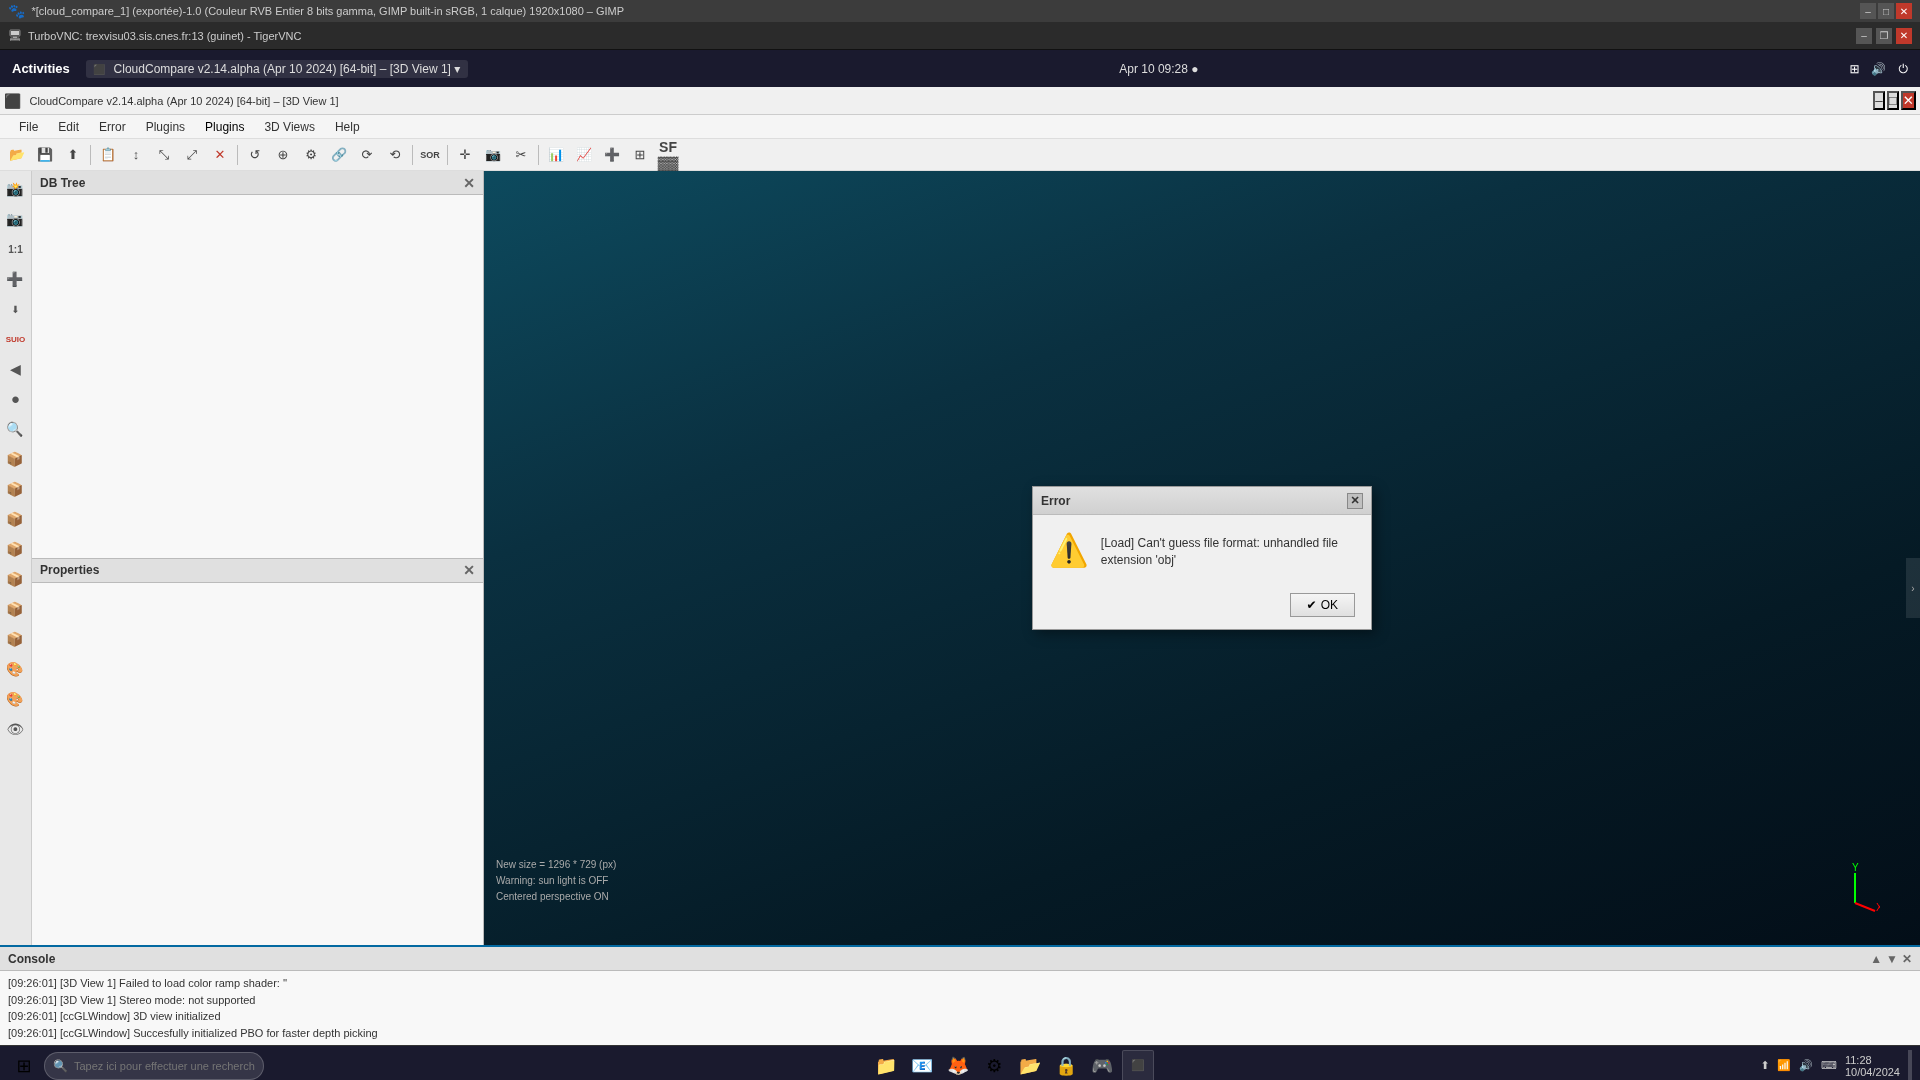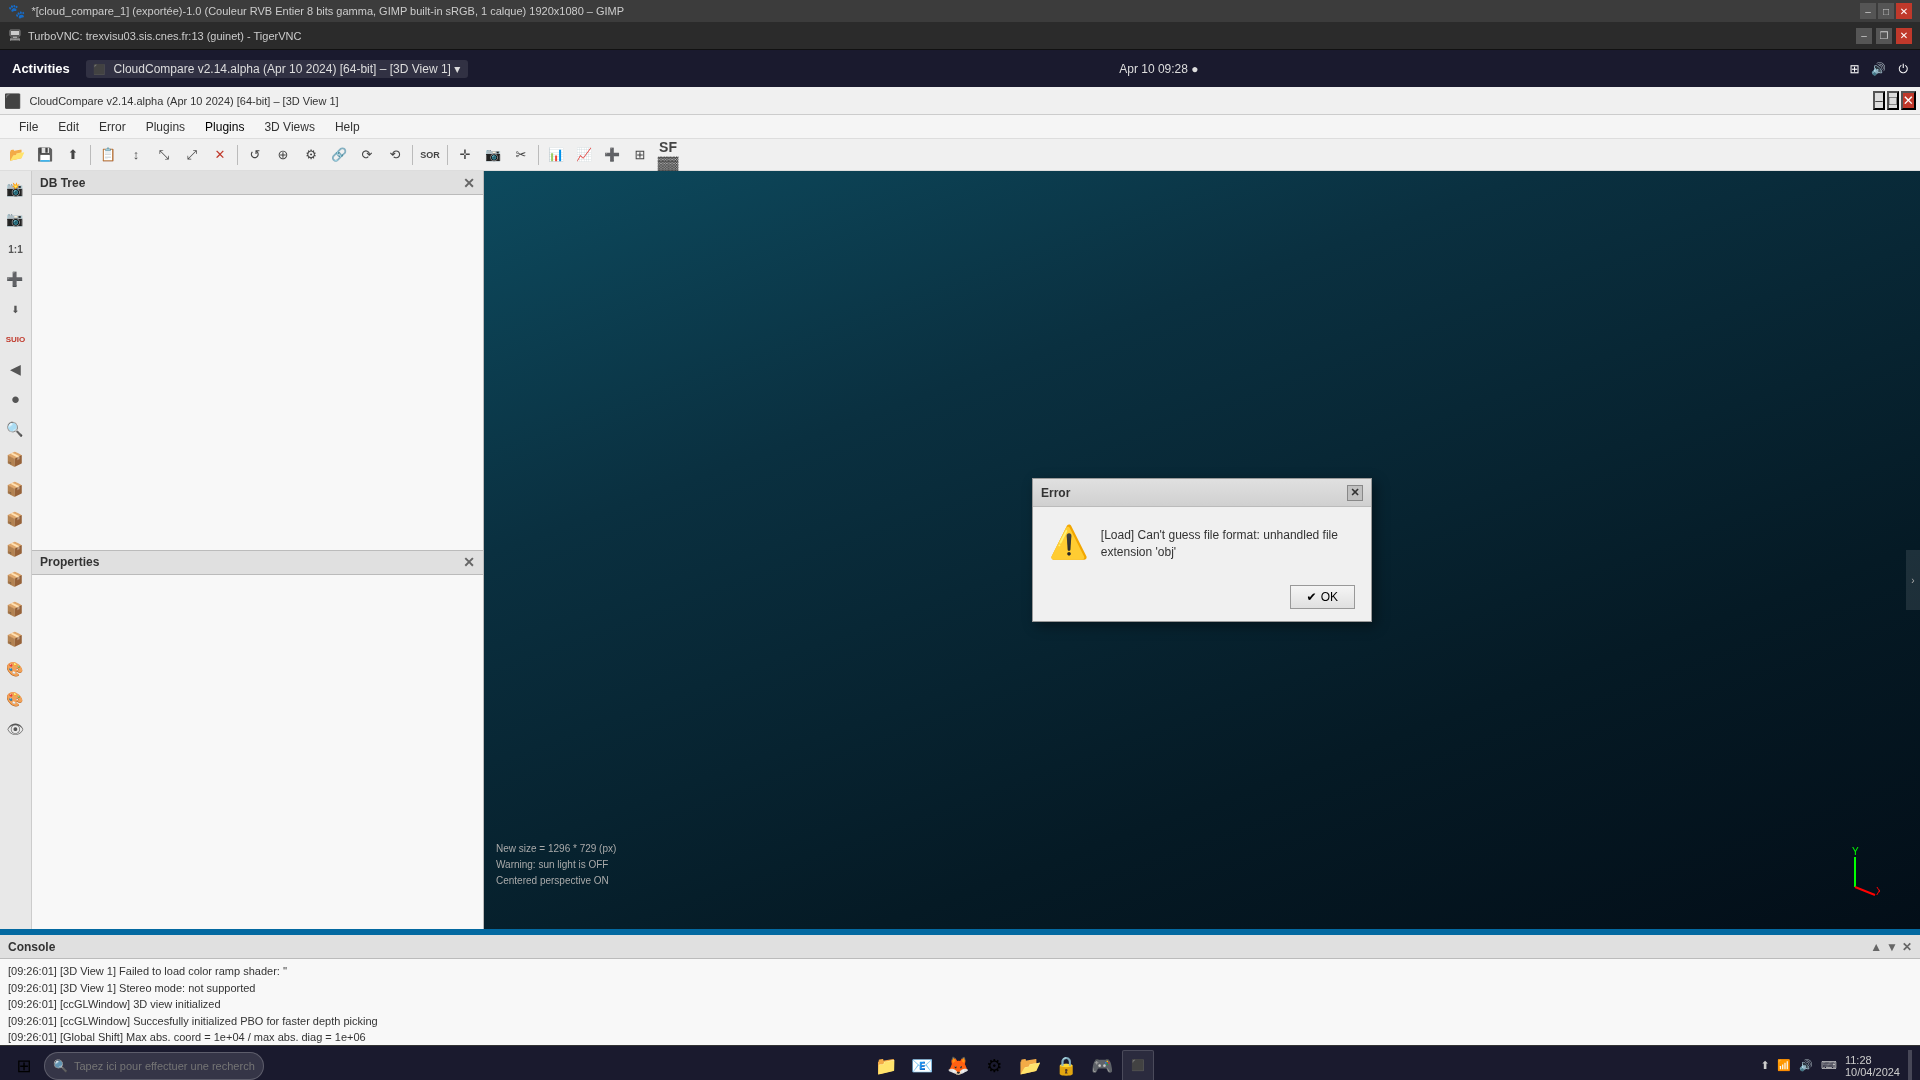--- a/index.html
+++ b/index.html
@@ -231,23 +231,23 @@
       border: 1px solid #999;
       font-size: 12px;
       cursor: pointer;
       display: flex;
       align-items: center;
       gap: 4px;
     }
 
     
     #console-section {
-      height: 116px;
+      height: 100px;
       background: #f8f8f8;
-      border-top: 6px solid #0369a1;
+      border-top: 2px solid #0369a1;
     }
     #console-header {
       height: 24px;
       background: #e0e0e0;
       border-bottom: 1px solid #bbb;
       display: flex;
       align-items: center;
       justify-content: space-between;
       padding: 0 8px;
       font-size: 12px;

